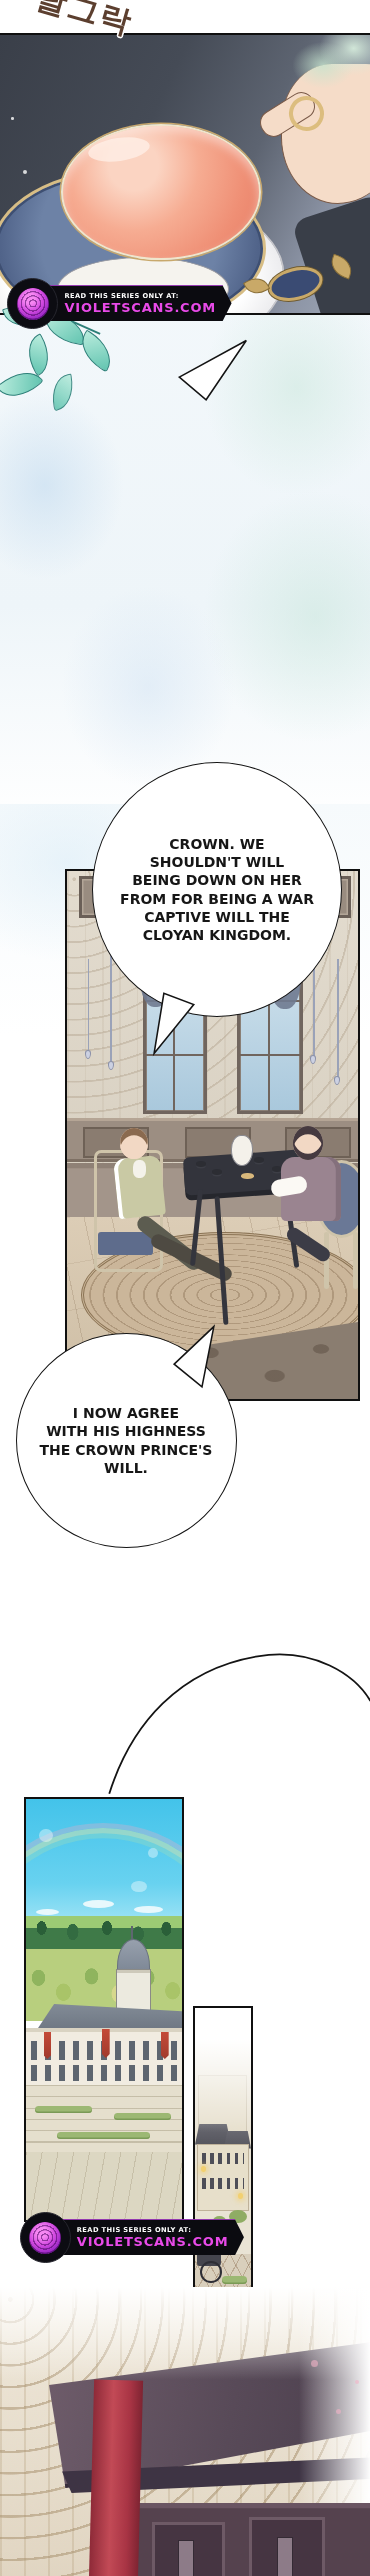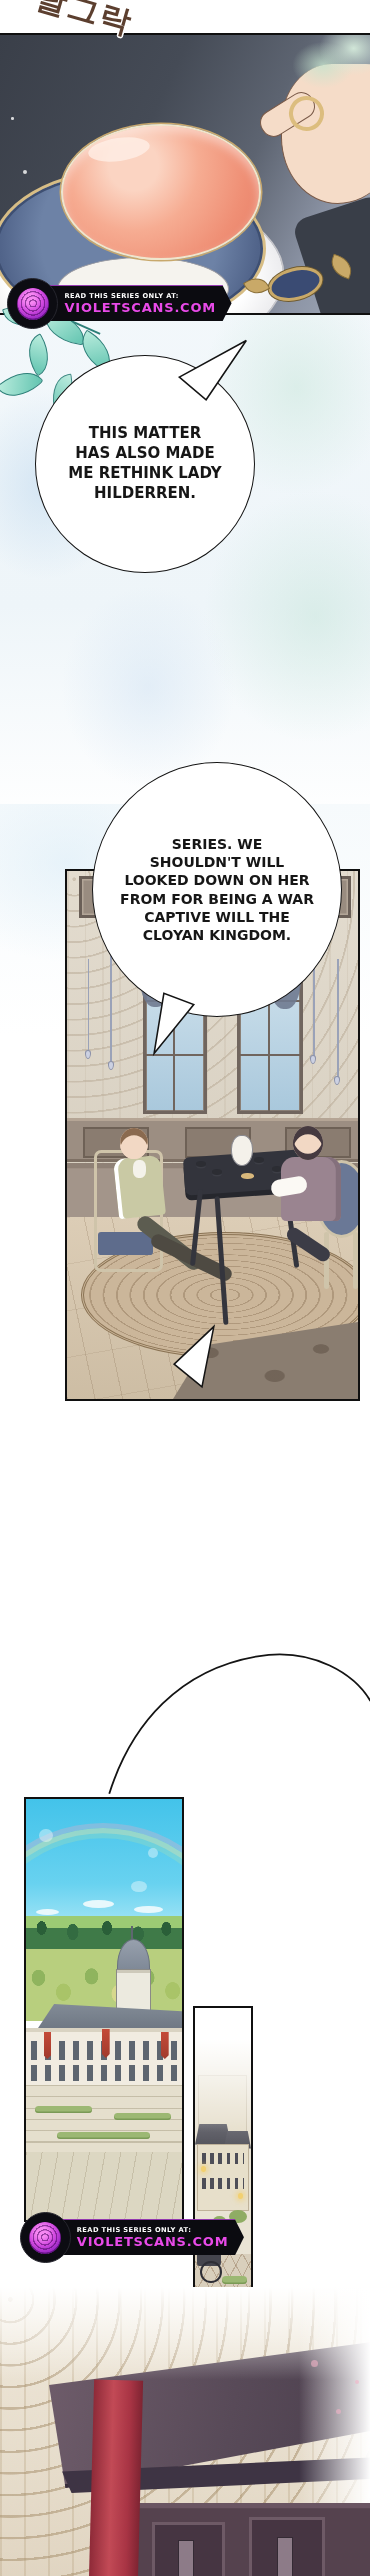--- a/index.html
+++ b/index.html
@@ -255,31 +255,25 @@
   <div class="abs" style="left:0;top:294px;width:124px;height:124px;">
     <div class="stem" style="left:15.5px;top:20.6px;width:88px;height:1.5px;transform:rotate(24deg);"></div>
     <div class="leaf" style="left:5.2px;top:9.3px;width:36px;height:23px;transform:rotate(-18deg);"></div>
     <div class="leaf" style="left:44px;top:20.6px;width:40px;height:25px;transform:rotate(10deg);"></div>
     <div class="leaf" style="left:77px;top:44px;width:37px;height:24px;transform:rotate(32deg);"></div>
     <div class="leaf" style="left:20.6px;top:49px;width:34px;height:21.6px;transform:rotate(60deg);"></div>
     <div class="leaf" style="left:0px;top:77px;width:38px;height:24px;transform:rotate(-40deg);"></div>
     <div class="leaf" style="left:46px;top:87px;width:32px;height:20.6px;transform:rotate(80deg);opacity:.9;"></div>
   </div>
 
-  <div id="bubble1" class="bubble">
-    <span class="tx">THIS MATTER</span>
-    <span class="tx">HAS ALSO MADE</span>
-    <span class="tx">ME RETHINK LADY</span>
-    <span class="tx">HILDERREN.</span>
-  </div>
 
   <div id="bubble2" class="bubble">
-    <span class="tx">SERIES. WE</span>
+    <span class="tx">CROWN. WE</span>
     <span class="tx">SHOULDN'T WILL</span>
-    <span class="tx">LOOKED DOWN ON HER</span>
+    <span class="tx">BEING DOWN ON HER</span>
     <span class="tx">FROM FOR BEING A WAR</span>
     <span class="tx">CAPTIVE WILL THE</span>
     <span class="tx">CLOYAN KINGDOM.</span>
   </div>
 
   <div id="panel2" class="panelbox">
     <div class="abs p2wallpaper"></div>
     <div class="p2frame" style="left:12.4px;top:5.2px;width:47px;height:36px;"></div>
     <div class="p2frame" style="left:122px;top:2.1px;width:49px;height:38px;"></div>
     <div class="p2frame" style="left:231px;top:5.2px;width:47px;height:36px;"></div>
@@ -333,20 +327,26 @@
 
     <div class="chairA" style="left:248px;top:289px;width:47px;height:72px;border-radius:50%;background:#6a7896;"></div>
     <div class="tleg" style="left:257px;top:361px;height:57px;background:#cfc4aa;"></div>
     <div class="tleg" style="left:286px;top:361px;height:57px;background:#cfc4aa;"></div>
     <div class="man" style="left:214px;top:286px;width:60px;height:64px;background:#9a8490;border-radius:13.4px 13.4px 5.2px 5.2px;box-shadow:inset -5.2px 0 0 #84707c;"></div>
     <div class="man" style="left:204px;top:307px;width:36px;height:16.5px;background:#fbf9f4;border-radius:8.2px;transform:rotate(-10deg);"></div>
     <div class="man skin" style="left:226px;top:255px;width:30px;height:34px;border-radius:50%;box-shadow:inset 0 8.2px 0 #463a40, inset 0 -6.2px 0 #463a40;"></div>
     <div class="man" style="left:225px;top:354px;width:49px;height:14.4px;background:#3c3c46;border-radius:7.2px;transform:rotate(34deg);transform-origin:left top;"></div>
   </div>
 
+  <div id="bubble3" class="bubble">
+    <span class="tx">I NOW AGREE</span>
+    <span class="tx">WITH HIS HIGHNESS</span>
+    <span class="tx">THE CROWN PRINCE'S</span>
+    <span class="tx">WILL.</span>
+  </div>
 
   <div id="panelA" class="panelbox">
     <div class="abs skyA">
       <div class="rainbow"></div>
       <div class="bokeh" style="left:13.4px;top:30px;width:13.4px;height:13.4px;"></div>
       <div class="bokeh" style="left:122px;top:49px;width:10.3px;height:10.3px;"></div>
       <div class="bokeh" style="left:105px;top:82px;width:15.5px;height:11.3px;"></div>
       <div class="cloudA" style="left:57px;top:101px;width:31px;height:8.2px;"></div>
       <div class="cloudA" style="left:10.3px;top:110px;width:23px;height:6.2px;"></div>
       <div class="cloudA" style="left:108px;top:107px;width:29px;height:7.2px;"></div>

